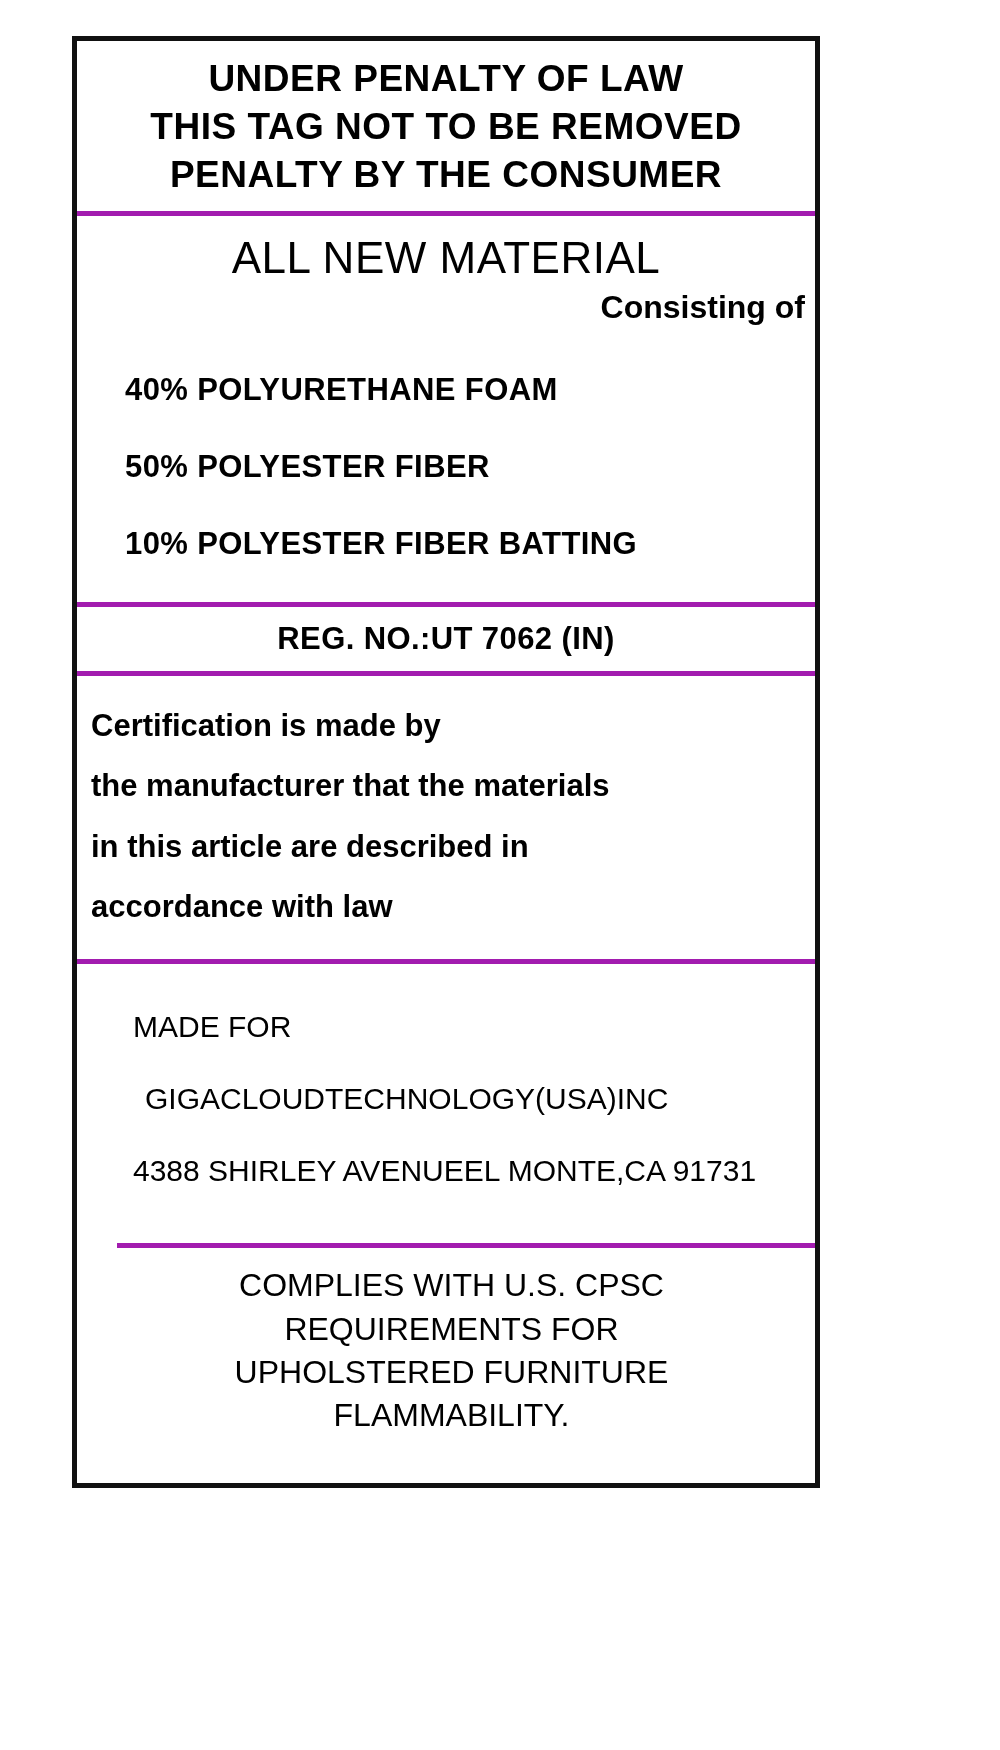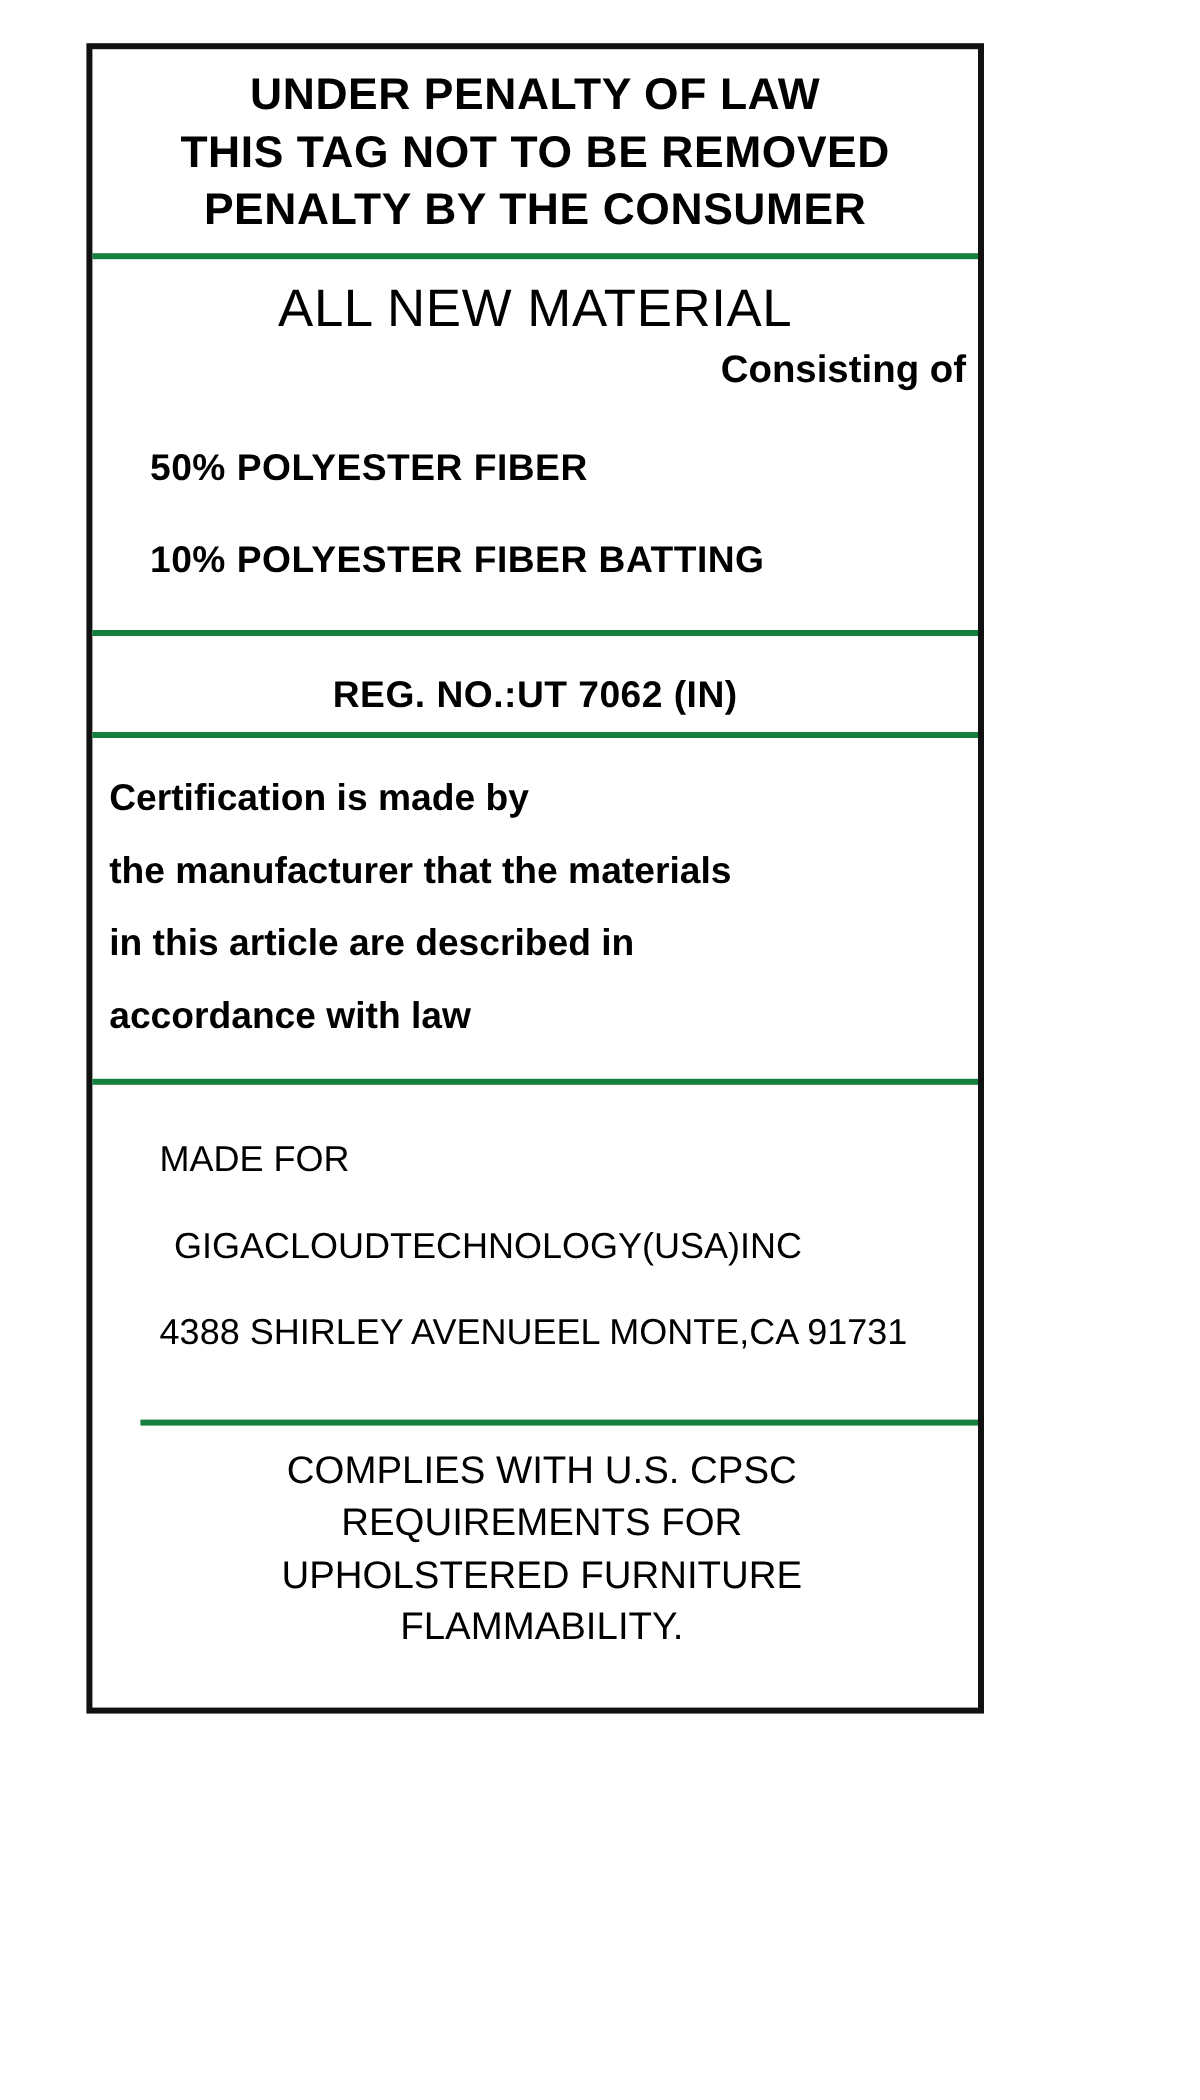--- a/index.html
+++ b/index.html
@@ -24,21 +24,21 @@
     position: absolute;
     left: 72px;
     top: 36px;
     width: 748px;
     box-sizing: border-box;
     border: 5px solid #111111;
     background: #ffffff;
   }
 
   .section {
-    border-bottom: 5px solid #15803d;
+    border-bottom: 5px solid #a21caf;
     box-sizing: border-box;
   }
   .section:last-child {
     border-bottom: none;
   }
 
   
   .sec-penalty {
     padding: 14px 10px 12px 10px;
     text-align: center;
@@ -80,21 +80,21 @@
     line-height: 1.2;
     margin-bottom: 40px;
     white-space: nowrap;
   }
   .sec-material .comp:last-child {
     margin-bottom: 0;
   }
 
   
   .sec-reg {
-    padding: 30px 10px 13px 10px;
+    padding: 13px 10px 13px 10px;
     text-align: center;
   }
   .sec-reg .reg {
     font-weight: bold;
     font-size: 31px;
     letter-spacing: 0.4px;
     line-height: 1.2;
   }
 
   
@@ -150,20 +150,21 @@
     <div class="section sec-penalty">
       <div class="line">UNDER PENALTY OF LAW</div>
       <div class="line">THIS TAG NOT TO BE REMOVED</div>
       <div class="line">PENALTY BY THE CONSUMER</div>
     </div>
 
     <div class="section sec-material">
       <div class="allnew">ALL NEW MATERIAL</div>
       <div class="consisting">Consisting of</div>
       <div class="comp-list">
+        <div class="comp">40% POLYURETHANE FOAM</div>
         <div class="comp">50% POLYESTER FIBER</div>
         <div class="comp">10% POLYESTER FIBER BATTING</div>
       </div>
     </div>
 
     <div class="section sec-reg">
       <div class="reg">REG. NO.:UT 7062 (IN)</div>
     </div>
 
     <div class="section sec-cert">

